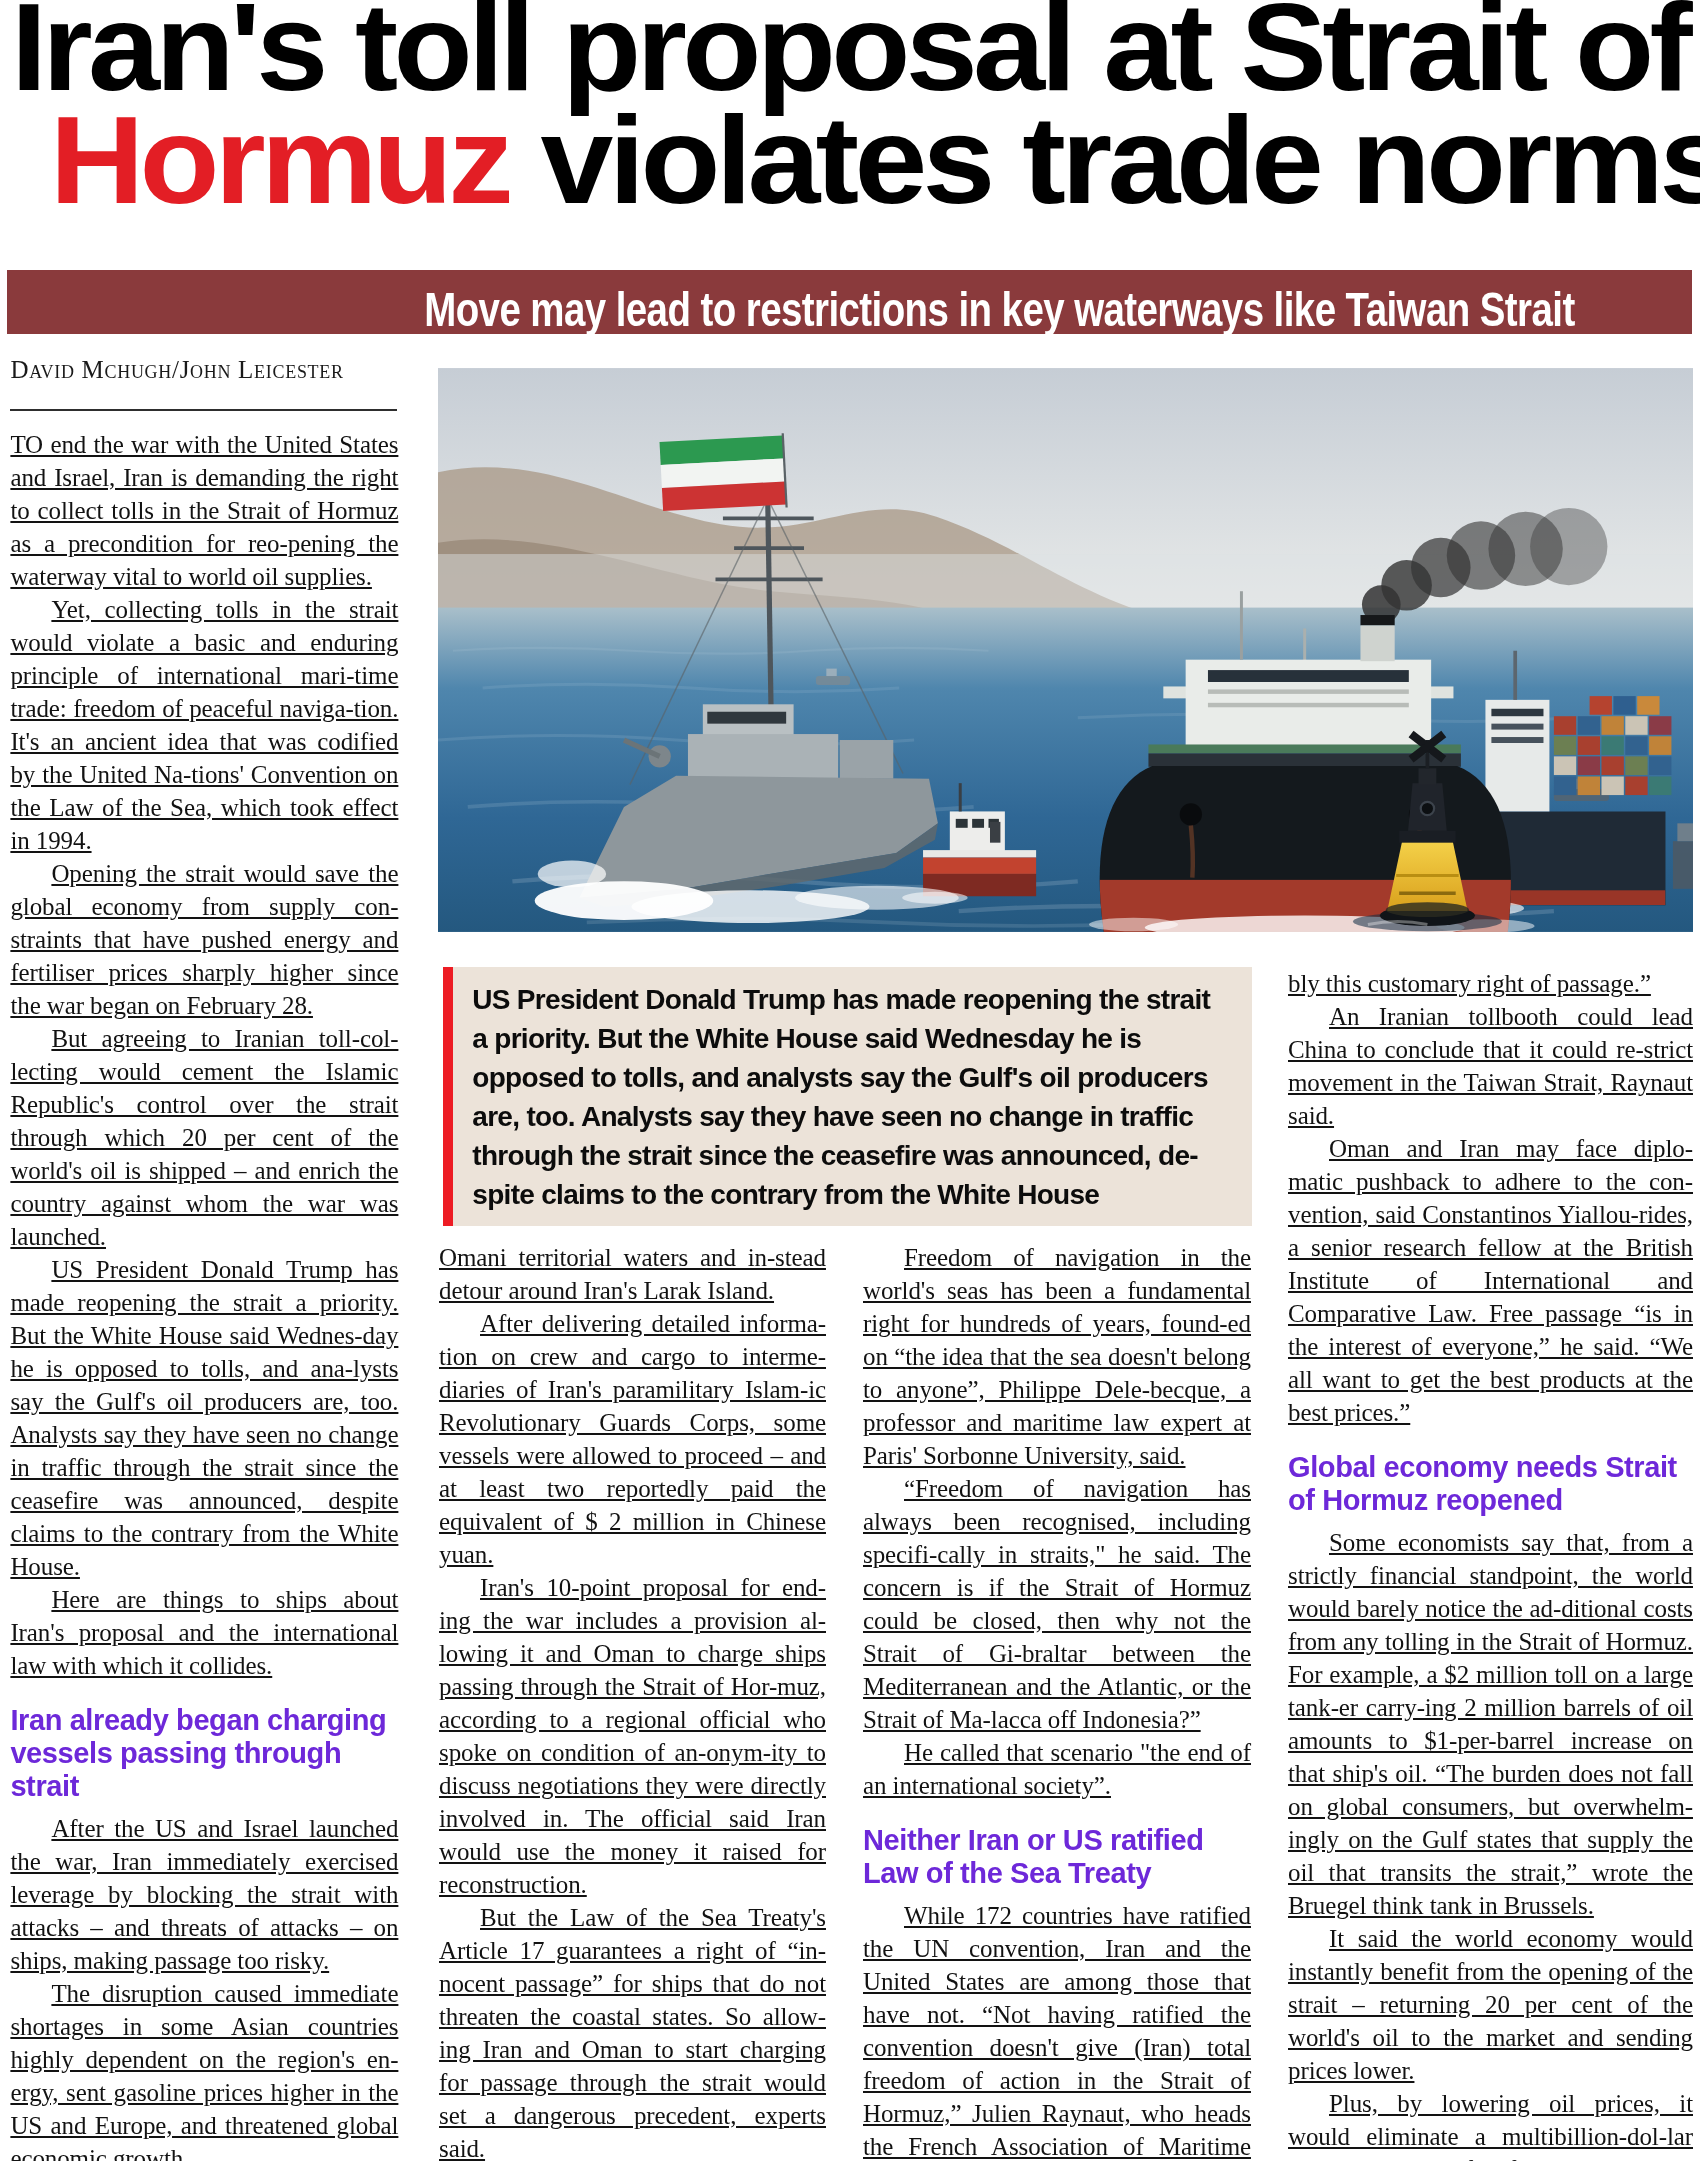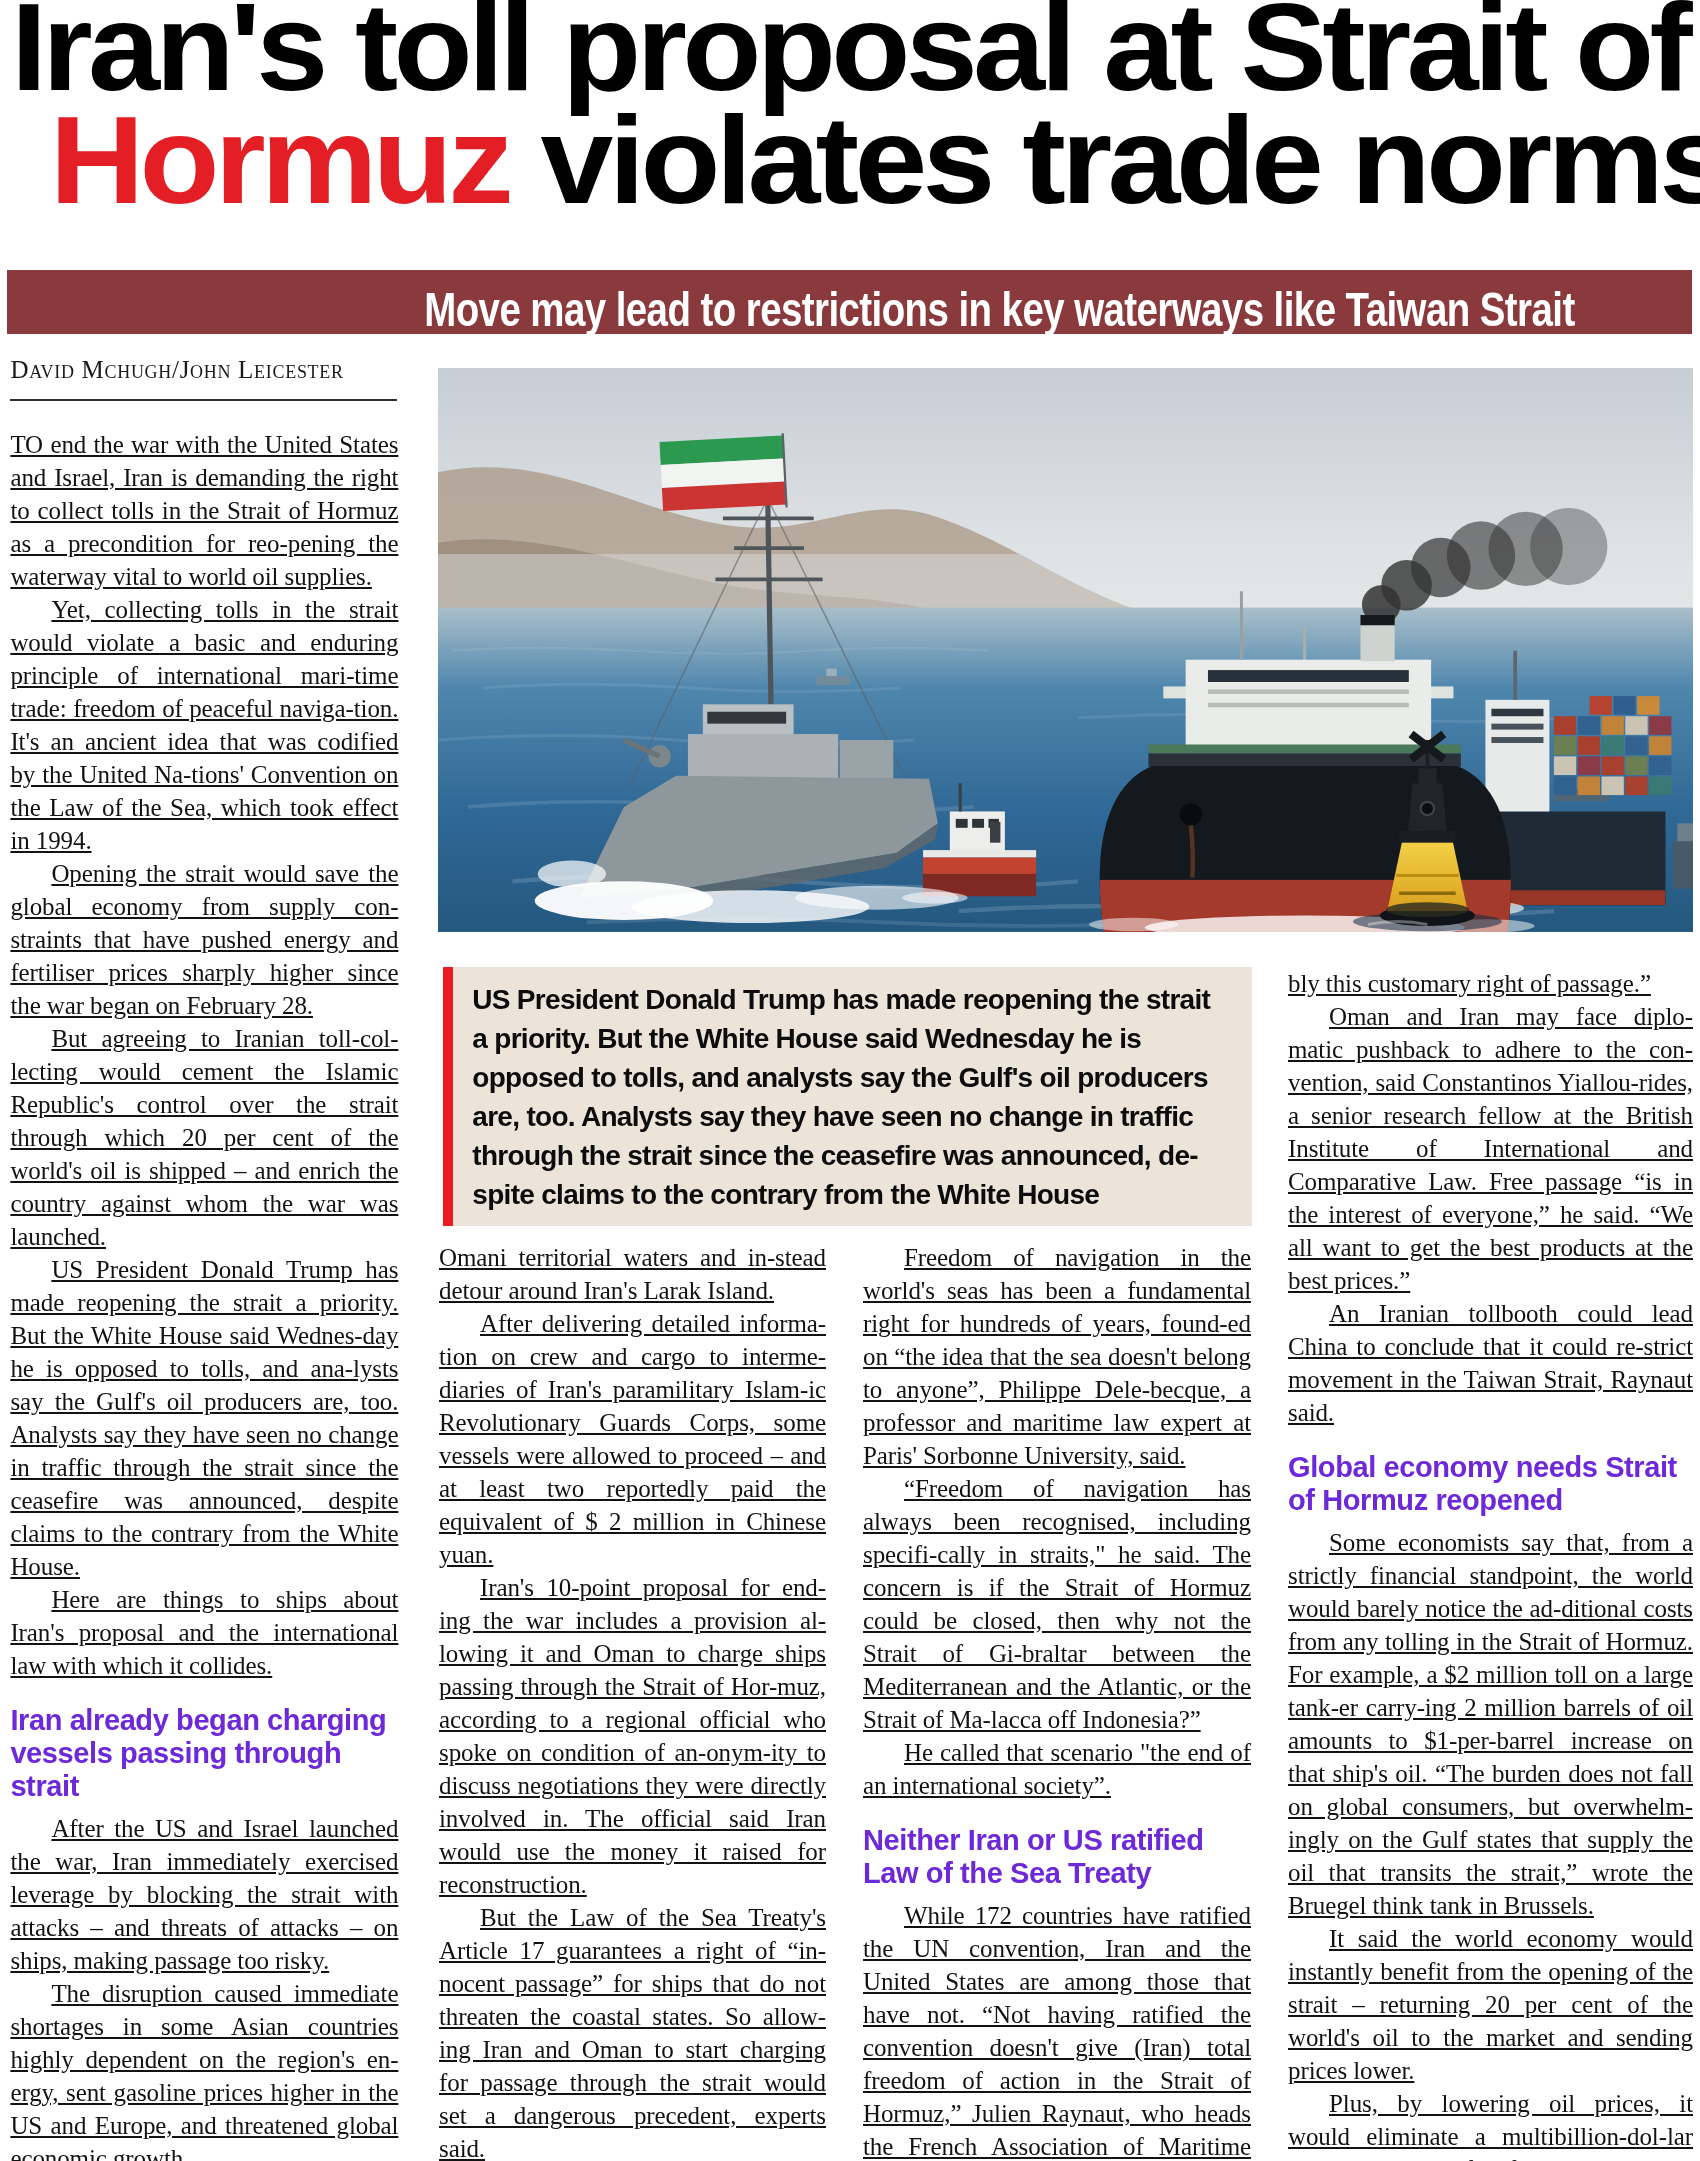--- a/index.html
+++ b/index.html
@@ -18,21 +18,21 @@
   .fit-center{transform-origin:50% 50%;}
 
   
   .banner{position:absolute;left:7.4px;top:270px;width:1685px;height:64px;background:#8a3a3c;}
   .banner-inner{width:1138px;margin:8px auto;text-align:center;line-height:64px;}
   .banner-text{font-family:"Liberation Sans","DejaVu Sans",sans-serif;font-weight:700;
                font-size:48px;letter-spacing:-0.7px;color:#ffffff;}
 
   
   .byline-block{position:absolute;left:10.4px;top:356px;width:387px;border-bottom:2.2px solid #2e2e2e;
-                padding-bottom:15px;}
+                padding-bottom:25px;}
   .byline{font-variant:small-caps;font-size:25px;letter-spacing:0.7px;color:#1a1a1a;}
 
   
   .photo{position:absolute;left:438px;top:368px;width:1255px;height:564px;overflow:hidden;}
 
   
   .quote{position:absolute;left:443px;top:967px;width:809px;height:259px;box-sizing:border-box;
          background:#ece3d9;border-left:10.4px solid #ed1c24;padding:13.4px 21px 13.4px 19.3px;overflow:hidden;}
   .quote-text{font-family:"Liberation Sans","DejaVu Sans",sans-serif;font-weight:700;
               font-size:28px;line-height:39px;letter-spacing:-0.7px;color:#0c0c0c;}
@@ -289,22 +289,22 @@
   <div class="col col-3">
     <p>Freedom of navigation in the world's seas has been a fundamental right for hundreds of years, found-ed on “the idea that the sea doesn't belong to anyone”, Philippe Dele-becque, a professor and maritime law expert at Paris' Sorbonne University, said.</p>
     <p>“Freedom of navigation has always been recognised, including specifi-cally in straits," he said. The concern is if the Strait of Hormuz could be closed, then why not the Strait of Gi-braltar between the Mediterranean and the Atlantic, or the Strait of Ma-lacca off Indonesia?”</p>
     <p>He called that scenario "the end of an international society”.</p>
     <h3 class="subhead">Neither Iran or US ratified Law of the Sea Treaty</h3>
     <p>While 172 countries have ratified the UN convention, Iran and the United States are among those that have not. “Not having ratified the convention doesn't give (Iran) total freedom of action in the Strait of Hormuz,” Julien Raynaut, who heads the French Association of Maritime Law, a trade group, said. “It remains subject to international law and nota-</p>
   </div>
 
   <div class="col col-4">
     <p class="noindent">bly this customary right of passage.”</p>
+    <p>An Iranian tollbooth could lead China to conclude that it could re-strict movement in the Taiwan Strait, Raynaut said.</p>
     <p>Oman and Iran may face diplo-matic pushback to adhere to the con-vention, said Constantinos Yiallou-rides, a senior research fellow at the British Institute of International and Comparative Law. Free passage “is in the interest of everyone,” he said. “We all want to get the best products at the best prices.”</p>
-    <p>An Iranian tollbooth could lead China to conclude that it could re-strict movement in the Taiwan Strait, Raynaut said.</p>
     <h3 class="subhead">Global economy needs Strait of Hormuz reopened</h3>
     <p>Some economists say that, from a strictly financial standpoint, the world would barely notice the ad-ditional costs from any tolling in the Strait of Hormuz. For example, a $2 million toll on a large tank-er carry-ing 2 million barrels of oil amounts to $1-per-barrel increase on that ship's oil. “The burden does not fall on global consumers, but overwhelm-ingly on the Gulf states that supply the oil that transits the strait,” wrote the Bruegel think tank in Brussels.</p>
     <p>It said the world economy would instantly benefit from the opening of the strait – returning 20 per cent of the world's oil to the market and sending prices lower.</p>
     <p>Plus, by lowering oil prices, it would eliminate a multibillion-dol-lar geopolitical windfall for Russia, whose oil is suddenly in greater de-mand despite sanctions.</p>
   </div>
 
 </div>
 
 
 </body></html>

